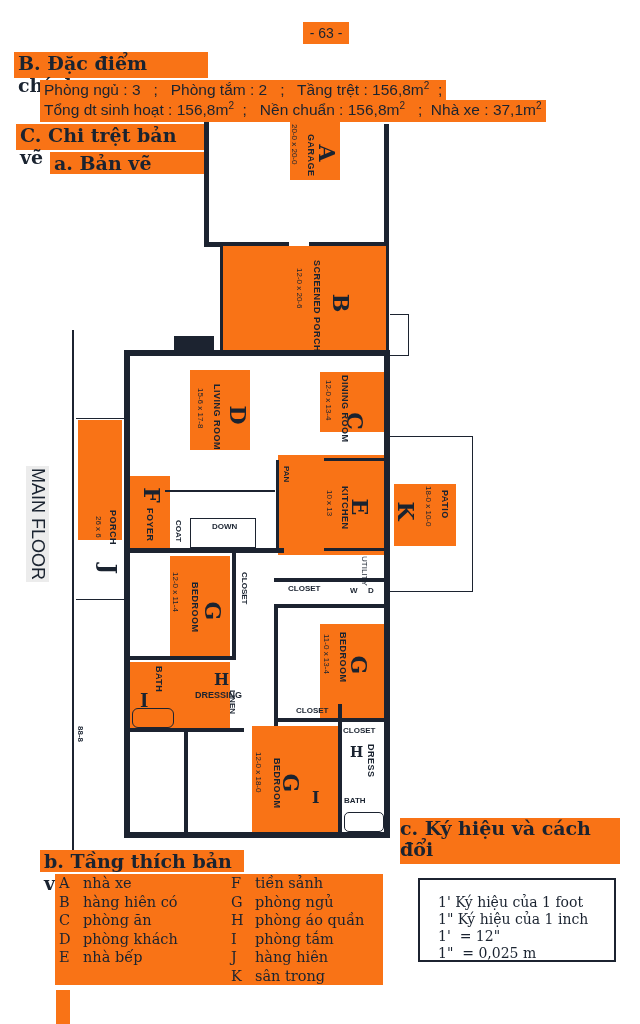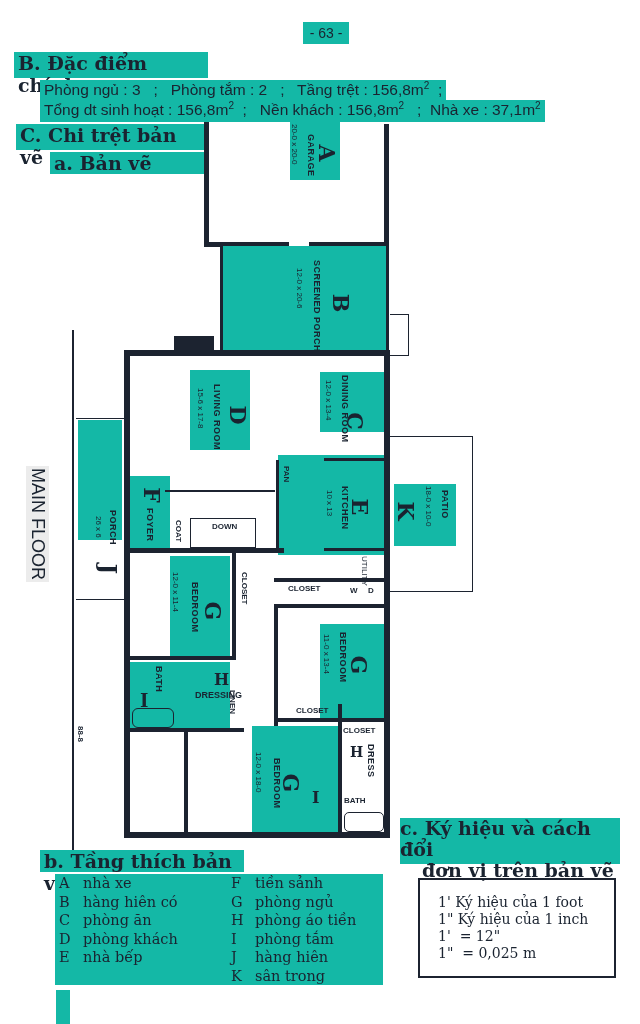--- a/index.html
+++ b/index.html
@@ -1,53 +1,53 @@
 <!DOCTYPE html>
 <html><head>
 <meta charset="utf-8">
 <style>
   html,body{margin:0;padding:0;background:#fff;}
   body{width:640px;height:1024px;position:relative;overflow:hidden;font-family:"DejaVu Serif",serif;color:#1a2330;}
   .abs{position:absolute;}
-  .gray{background:#14b8a6;}
+  .gray{background:#f97316;}
   .pagenum{left:303px;top:22px;width:46px;height:22px;font-family:"Liberation Sans",sans-serif;font-size:14px;text-align:center;line-height:22px;}
   .h1{font-weight:bold;font-size:19px;}
   .line{font-family:"Liberation Sans",sans-serif;font-size:15.5px;white-space:nowrap;}
   .line sup{font-size:10px;}
   .h2{font-weight:bold;font-size:19px;}
   .wall{position:absolute;background:#1c2330;}
   .room-label{position:absolute;font-family:"Liberation Sans",sans-serif;font-weight:bold;font-size:9px;writing-mode:vertical-rl;letter-spacing:0.5px;white-space:nowrap;}
   .room-dim{position:absolute;font-family:"Liberation Sans",sans-serif;font-size:8px;writing-mode:vertical-rl;white-space:nowrap;}
   .room-letter{position:absolute;font-family:"DejaVu Serif",serif;font-weight:bold;font-size:22px;transform:rotate(90deg);}
   .hlabel{position:absolute;font-family:"Liberation Sans",sans-serif;font-weight:bold;font-size:8px;white-space:nowrap;}
   .main-floor{position:absolute;left:26px;top:466px;font-family:"Liberation Sans",sans-serif;font-size:18px;writing-mode:vertical-rl;background:#ececec;padding:2px 1px;}
   .legend{left:55px;top:874px;font-size:14.5px;line-height:18.5px;}
   .legend .row{display:flex;}
   .legend .k{width:24px;}
   .legend .v{width:124px;}
-  .convbox{left:418px;top:878px;width:198px;height:100px;border:2px solid #1c2330;font-size:14px;line-height:17px;padding:14px 0 0 18px;box-sizing:border-box;}
+  .convbox{left:418px;top:878px;width:198px;height:84px;border:2px solid #1c2330;font-size:14px;line-height:17px;padding:14px 0 0 18px;box-sizing:border-box;}
   .outline{position:absolute;border:1.5px solid #1c2330;}
 </style>
 </head>
 <body>
 
 <div class="abs gray pagenum">- 63 -</div>
 
 <div class="abs gray h1" style="left:14px;top:52px;width:190px;height:26px;padding-left:4px;">B. Đặc điểm chính</div>
 <div class="abs gray line" style="left:40px;top:80px;padding:0 4px;height:20px;">
   <span>Phòng ngủ</span> : <span>3</span>
   &nbsp;&nbsp;;&nbsp;&nbsp;
   <span>Phòng tắm</span> : <span>2</span>
   &nbsp;&nbsp;;&nbsp;&nbsp;
   <span>Tầng trệt</span> : <span>156,8m</span><sup>2</sup>&nbsp;&nbsp;;
 </div>
 <div class="abs gray line" style="left:40px;top:100px;padding:0 4px;height:22px;">
   <span>Tổng dt sinh hoạt</span> : <span>156,8m</span><sup>2</sup>
   &nbsp;;&nbsp;&nbsp;
-  <span>Nền khách</span> : <span>156,8m</span><sup>2</sup>
+  <span>Nền chuẩn</span> : <span>156,8m</span><sup>2</sup>
   &nbsp;&nbsp;;&nbsp;
   <span>Nhà xe</span> : <span>37,1m</span><sup>2</sup>
 </div>
 
 <div class="abs gray h1" style="left:16px;top:124px;width:184px;height:26px;padding-left:4px;">C. Chi trệt bản vẽ</div>
 <div class="abs gray h2" style="left:50px;top:152px;width:150px;height:22px;padding-left:4px;">a. Bản vẽ</div>
 
 <div class="abs" style="left:0;top:0;width:640px;height:850px;">
 
   <div class="abs gray" style="left:290px;top:122px;width:50px;height:58px;"></div>
@@ -192,40 +192,39 @@
     <div class="row">
         <span class="k">F</span>
         <span class="v">tiền sảnh</span>
       </div>
     <div class="row">
         <span class="k">G</span>
         <span class="v">phòng ngủ</span>
       </div>
     <div class="row">
         <span class="k">H</span>
-        <span class="v">phòng áo tiền</span>
+        <span class="v">phòng áo quần</span>
       </div>
     <div class="row">
         <span class="k">I</span>
         <span class="v">phòng tắm</span>
       </div>
     <div class="row">
         <span class="k">J</span>
         <span class="v">hàng hiên</span>
       </div>
     <div class="row">
         <span class="k">K</span>
         <span class="v">sân trong</span>
       </div>
   </div>
 </div>
 
 <div class="abs gray h2" style="left:400px;top:818px;width:220px;height:46px;line-height:21px;">
   <div>c. Ký hiệu và cách đổi</div>
-  <div style="padding-left:22px;">đơn vị trên bản vẽ</div>
 </div>
 <div class="abs convbox">
   <div style="white-space:pre;">1' Ký hiệu của 1 foot</div>
   <div style="white-space:pre;">1" Ký hiệu của 1 inch</div>
   <div style="white-space:pre;">1'  = 12"</div>
   <div style="white-space:pre;">1"  = 0,025 m</div>
 </div>
 
 <div class="abs gray" style="left:56px;top:990px;width:14px;height:34px;"></div>
 

